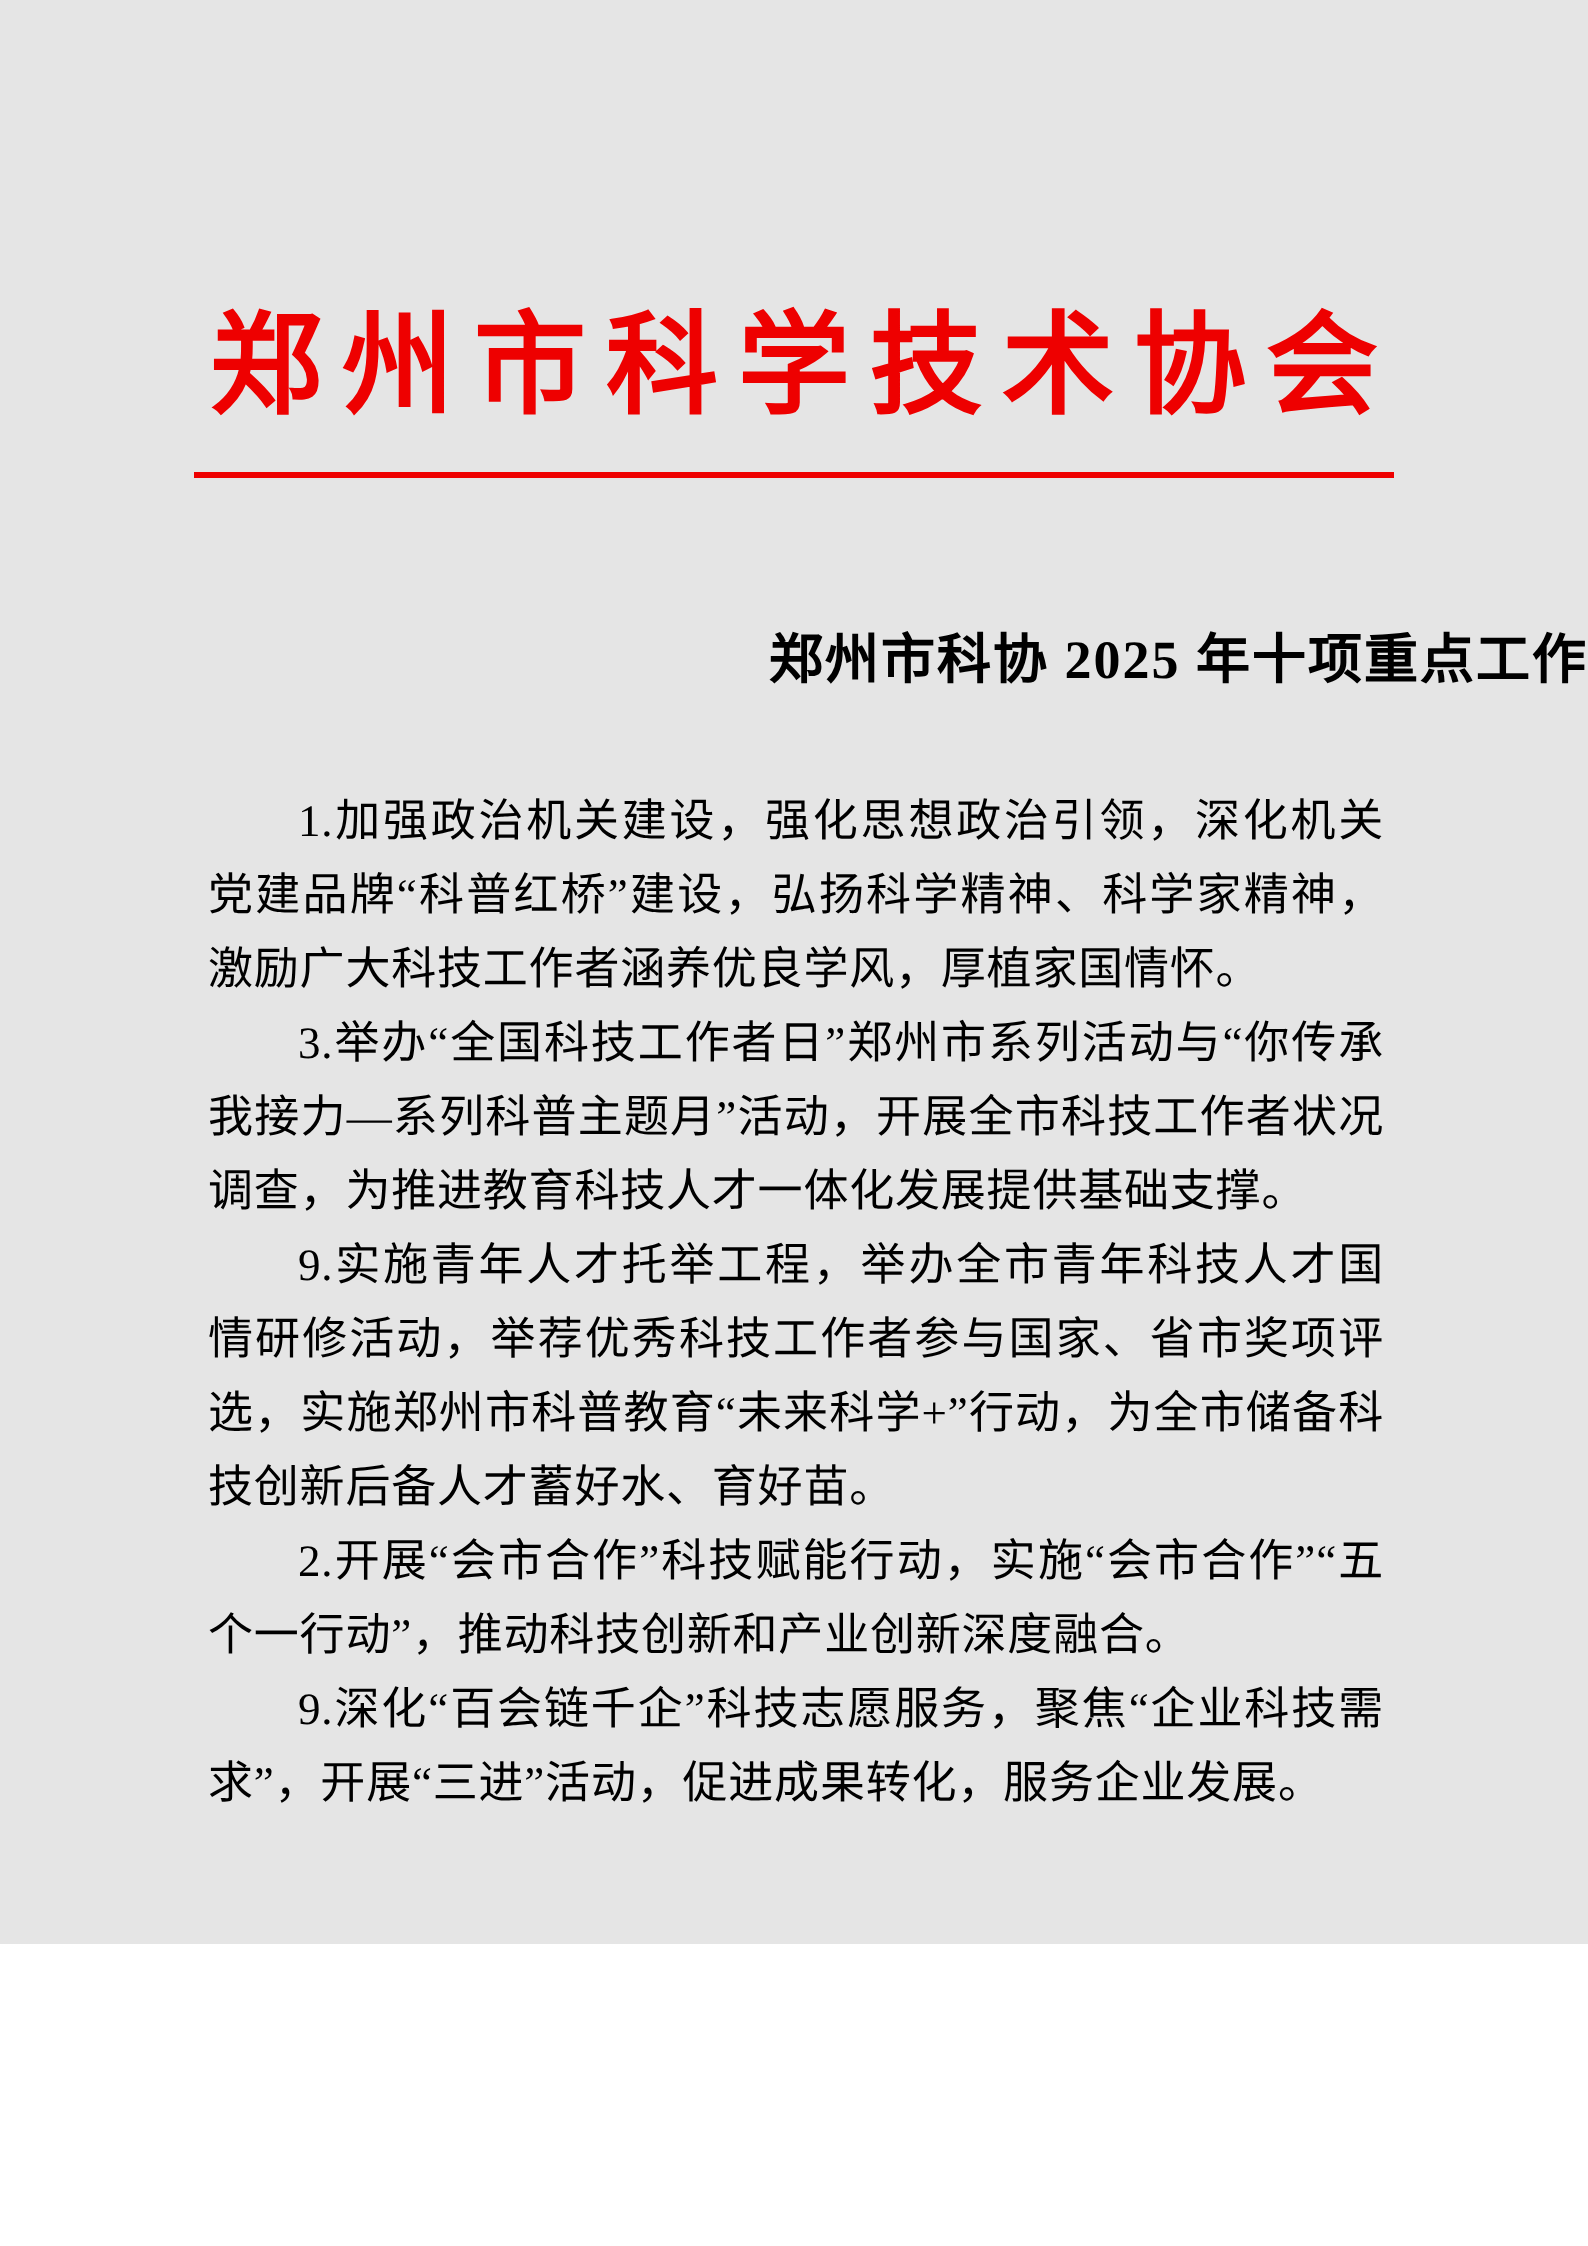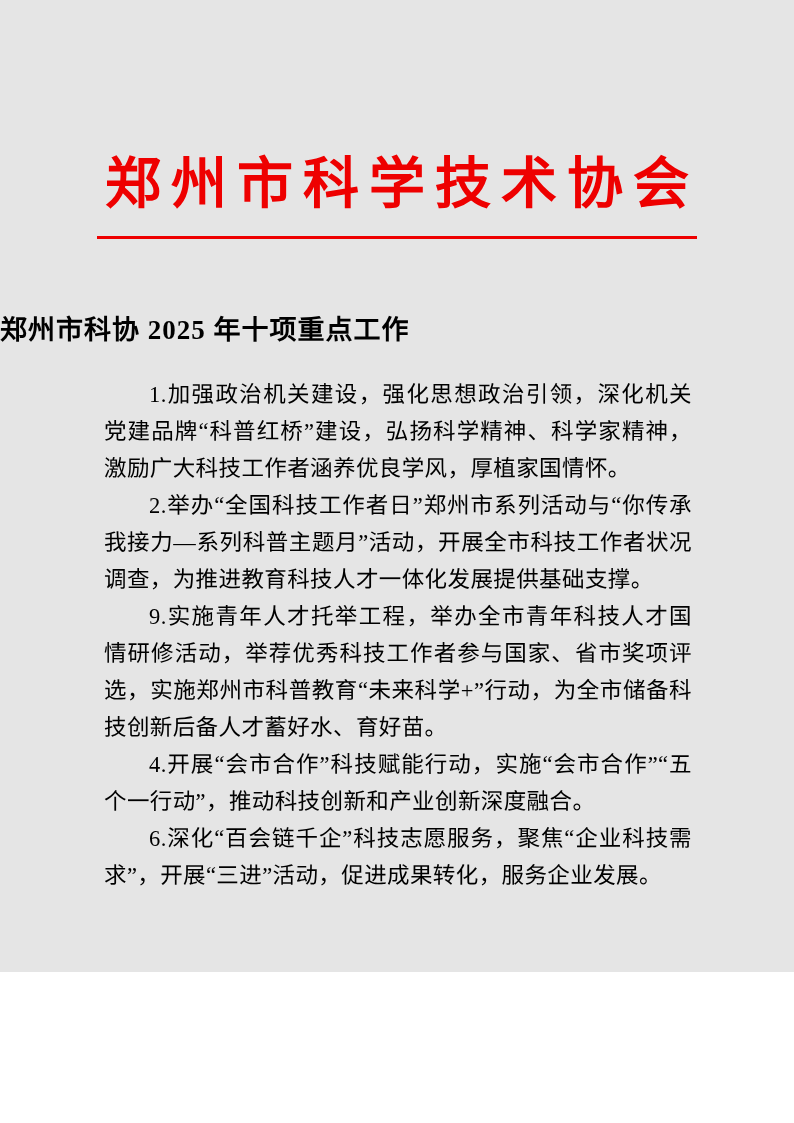--- a/index.html
+++ b/index.html
@@ -45,34 +45,34 @@
     margin: 18px auto 0 auto;
     background: #ee0000;
   }
 
   
   .doc-title {
     position: absolute;
     top: 312px;
     left: 0;
     width: 794px;
-    text-align: left;
+    text-align: right;
     font-family: "Liberation Serif", "DejaVu Serif", serif;
     font-weight: bold;
     font-size: 27px;
     line-height: 1.35;
     letter-spacing: 1px;
     color: #000000;
     white-space: nowrap;
   }
 
   
   .body-area {
     position: absolute;
-    top: 376px;
+    top: 392px;
     left: 104px;
     width: 588px;
   }
   .para {
     font-family: "Liberation Serif", "DejaVu Serif", serif;
     font-size: 22.5px;
     line-height: 37px;
     text-align: justify;
     text-justify: inter-character;
     text-indent: 45px;
@@ -106,23 +106,23 @@
 
   <div class="letterhead">
     <div class="letterhead-title">郑州市科学技术协会</div>
     <div class="letterhead-rule"></div>
   </div>
 
   <div class="doc-title">郑州市科协 2025 年十项重点工作</div>
 
   <div class="body-area">
     <p class="para">1.加强政治机关建设，强化思想政治引领，深化机关党建品牌“科普红桥”建设，弘扬科学精神、科学家精神，激励广大科技工作者涵养优良学风，厚植家国情怀。</p>
-    <p class="para">2.举办“全国科技工作者日”郑州市系列活动与“你传承 我接力—系列科普主题月”活动，开展全市科技工作者状况调查，为推进教育科技人才一体化发展提供基础支撑。</p>
+    <p class="para">3.举办“全国科技工作者日”郑州市系列活动与“你传承 我接力—系列科普主题月”活动，开展全市科技工作者状况调查，为推进教育科技人才一体化发展提供基础支撑。</p>
     <p class="para">9.实施青年人才托举工程，举办全市青年科技人才国情研修活动，举荐优秀科技工作者参与国家、省市奖项评选，实施郑州市科普教育“未来科学+”行动，为全市储备科技创新后备人才蓄好水、育好苗。</p>
-    <p class="para">4.开展“会市合作”科技赋能行动，实施“会市合作”“五个一行动”，推动科技创新和产业创新深度融合。</p>
-    <p class="para">6.深化“百会链千企”科技志愿服务，聚焦“企业科技需求”，开展“三进”活动，促进成果转化，服务企业发展。</p>
+    <p class="para">2.开展“会市合作”科技赋能行动，实施“会市合作”“五个一行动”，推动科技创新和产业创新深度融合。</p>
+    <p class="para">9.深化“百会链千企”科技志愿服务，聚焦“企业科技需求”，开展“三进”活动，促进成果转化，服务企业发展。</p>
   </div>
 
   <div class="footer">
     <span class="footer-inner">— 1 —</span>
   </div>
 
 </div>
 
 </body></html>

